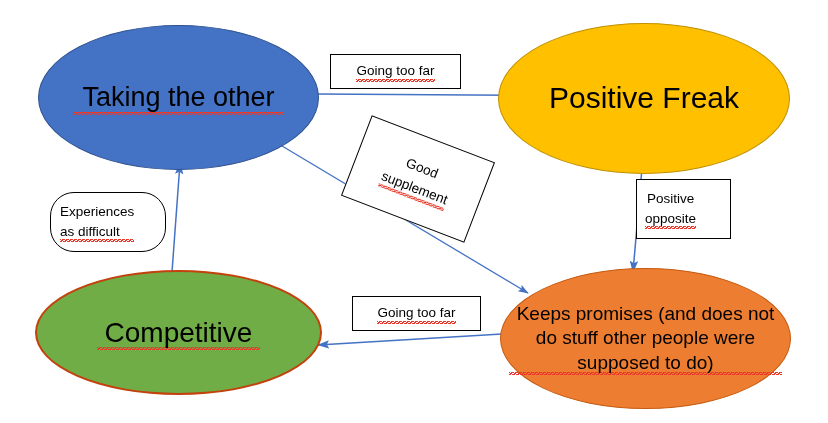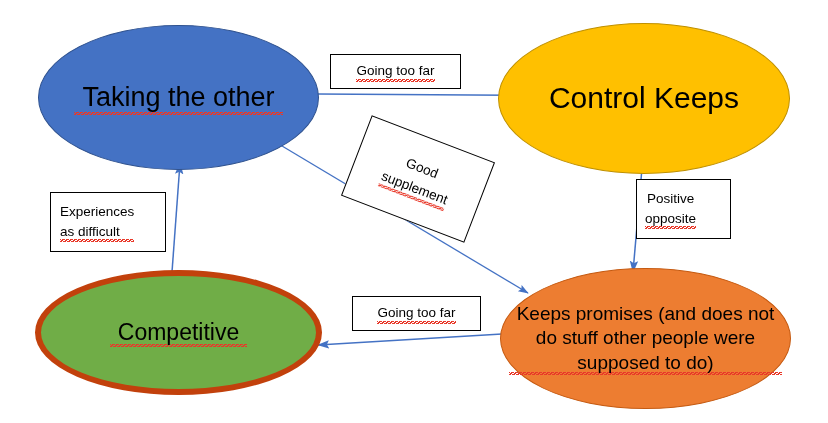--- a/index.html
+++ b/index.html
@@ -64,22 +64,22 @@
     left: 498px; top: 23px;
     width: 292px; height: 151px;
     background: #FFC000;
     border: 1px solid #BF9000;
     font-size: 30px;
   }
   #node-competitive {
     left: 35px; top: 270px;
     width: 287px; height: 125px;
     background: #70AD47;
-    border: 6px solid #c2410c;
-    font-size: 23px;
+    border: 2px solid #c2410c;
+    font-size: 28px;
   }
   #node-keeps-promises {
     left: 500px; top: 268px;
     width: 291px; height: 141px;
     background: #ED7D31;
     border: 1px solid #C55A11;
     font-size: 19px;
   }
   .edge-label {
     position: absolute;
@@ -106,20 +106,21 @@
     width: 129px; height: 35px;
     align-items: center;
     text-align: center;
   }
   #label-experiences-as-difficult {
     left: 50px; top: 192px;
     width: 116px; height: 60px;
     align-items: flex-start;
     text-align: left;
     padding-left: 9px;
+    border-radius: 24px;
   }
   #label-positive-opposite {
     left: 636px; top: 179px;
     width: 95px; height: 60px;
     align-items: flex-start;
     text-align: center;
     padding-left: 8px;
   }
   #label-good-supplement {
     left: 352px; top: 136px;
@@ -151,21 +152,21 @@
     <line x1="172" y1="272" x2="180" y2="163" stroke="#4472C4" stroke-width="1.5" marker-end="url(#arrowEnd)"></line>
 
     <line x1="272" y1="140" x2="528" y2="293" stroke="#4472C4" stroke-width="1.3" marker-end="url(#arrowEnd)"></line>
   </svg>
 
   <div class="node" id="node-taking-the-lead">
     <span class="node-label sq">Taking the other</span>
   </div>
 
   <div class="node" id="node-control-freak">
-    <span class="node-label">Control Keeps</span>
+    <span class="node-label">Positive Freak</span>
   </div>
 
   <div class="node" id="node-competitive">
     <span class="node-label sq">Competitive</span>
   </div>
 
   <div class="node" id="node-keeps-promises">
     <span class="node-label sq">Keeps promises (and does not
 do stuff other people were
 supposed to do)</span>

